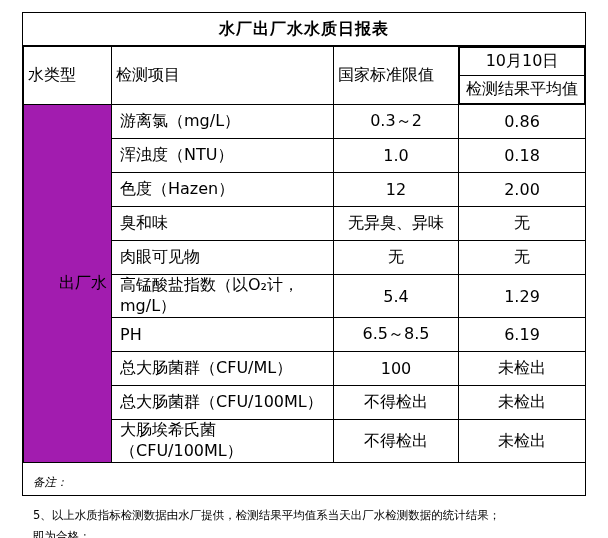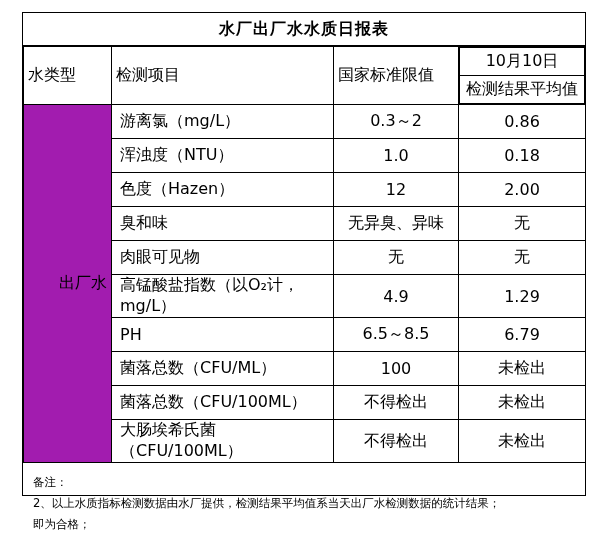--- a/index.html
+++ b/index.html
@@ -111,21 +111,22 @@
   }
   .notes {
     padding: 9px 10px 0 10px;
     font-size: 11.5px;
     line-height: 1.78;
   }
   .notes div {
     white-space: nowrap;
   }
   .notes .note-title {
-    margin-bottom: 1px;
+    margin-bottom: 13px;
+    font-style: italic;
   }
 </style>
 </head>
 <body>
 
 <div class="page">
   <div class="frame">
 
     <div class="title-row">
       <span class="title-text">水厂出厂水水质日报表</span>
@@ -178,46 +179,46 @@
           <td class="val-cell">无异臭、异味</td>
           <td class="val-cell">无</td>
         </tr>
         <tr>
           <td class="item-cell">肉眼可见物</td>
           <td class="val-cell">无</td>
           <td class="val-cell">无</td>
         </tr>
         <tr>
           <td class="item-cell">高锰酸盐指数（以O₂计，mg/L）</td>
-          <td class="val-cell">4.9</td>
+          <td class="val-cell">5.4</td>
           <td class="val-cell">1.29</td>
         </tr>
         <tr>
           <td class="item-cell">PH</td>
           <td class="val-cell">6.5～8.5</td>
-          <td class="val-cell">6.79</td>
-        </tr>
-        <tr>
-          <td class="item-cell">菌落总数（CFU/ML）</td>
+          <td class="val-cell">6.19</td>
+        </tr>
+        <tr>
+          <td class="item-cell">总大肠菌群（CFU/ML）</td>
           <td class="val-cell">100</td>
           <td class="val-cell">未检出</td>
         </tr>
         <tr>
-          <td class="item-cell">菌落总数（CFU/100ML）</td>
+          <td class="item-cell">总大肠菌群（CFU/100ML）</td>
           <td class="val-cell">不得检出</td>
           <td class="val-cell">未检出</td>
         </tr>
         <tr>
           <td class="item-cell">大肠埃希氏菌（CFU/100ML）</td>
           <td class="val-cell">不得检出</td>
           <td class="val-cell">未检出</td>
         </tr>
       </tbody>
     </table>
 
     <div class="notes">
       <div class="note-title">备注：</div>
-      <div>2、以上水质指标检测数据由水厂提供，检测结果平均值系当天出厂水检测数据的统计结果；</div>
+      <div>5、以上水质指标检测数据由水厂提供，检测结果平均值系当天出厂水检测数据的统计结果；</div>
       <div>即为合格；</div>
     </div>
 
   </div>
 </div>
 
 </body></html>

